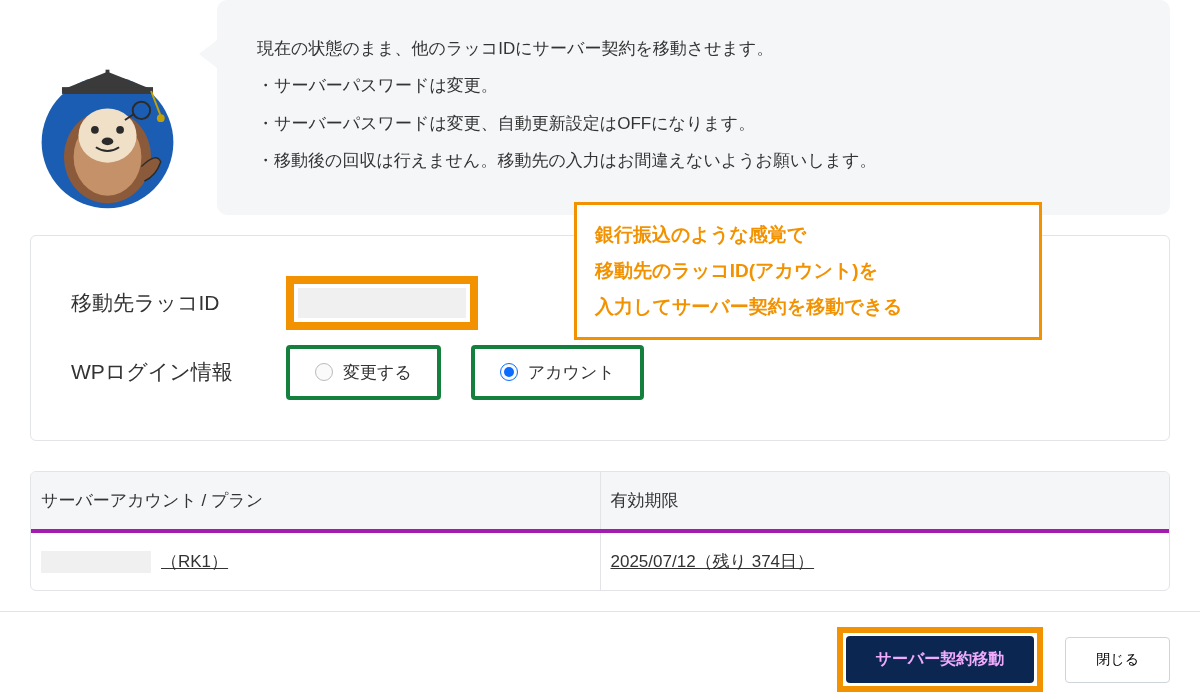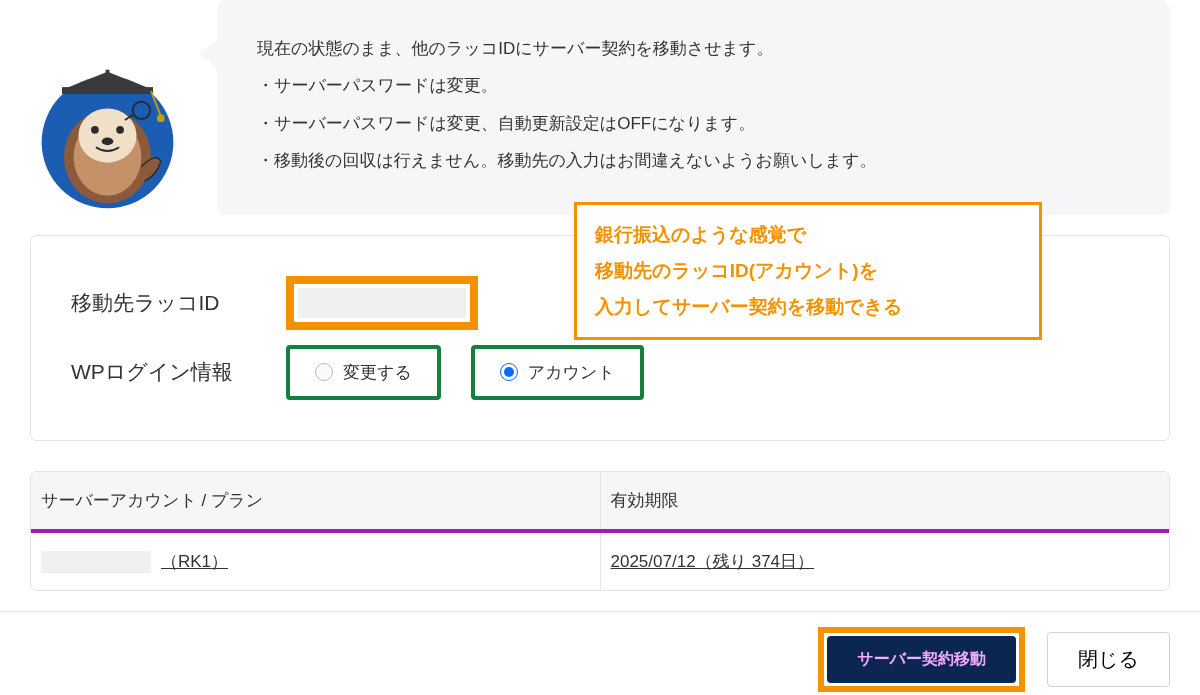--- a/index.html
+++ b/index.html
@@ -180,21 +180,21 @@
       padding: 13px 30px;
       font-size: 16px;
       font-weight: 600;
       cursor: pointer;
     }
     .secondary-btn {
       background: #fff;
       border: 1px solid #cfd3da;
       border-radius: 4px;
       padding: 13px 30px;
-      font-size: 20px;
+      font-size: 14px;
       cursor: pointer;
     }
   </style>
 </head>
 <body>
 
 <div class="top-section">
   <div class="mascot-container">
     <svg viewBox="0 0 160 160" width="155" height="155">
       <circle cx="80" cy="85" r="68" fill="#1a5db2"></circle>

